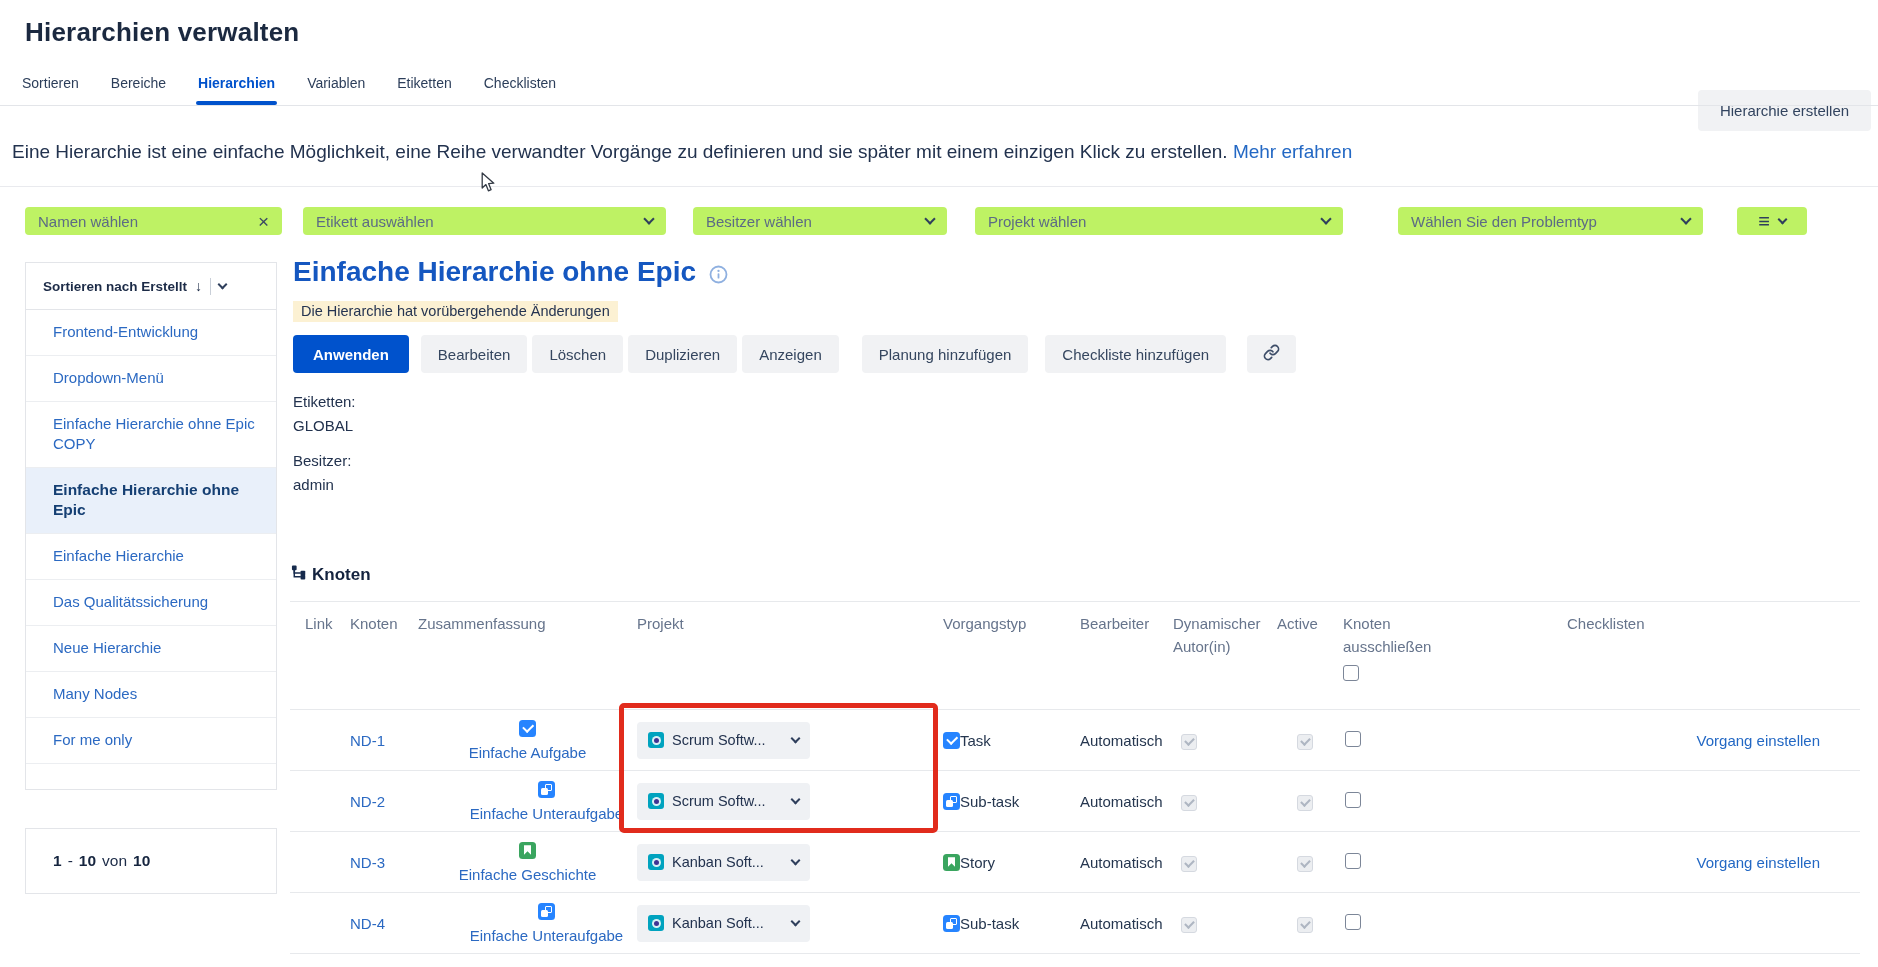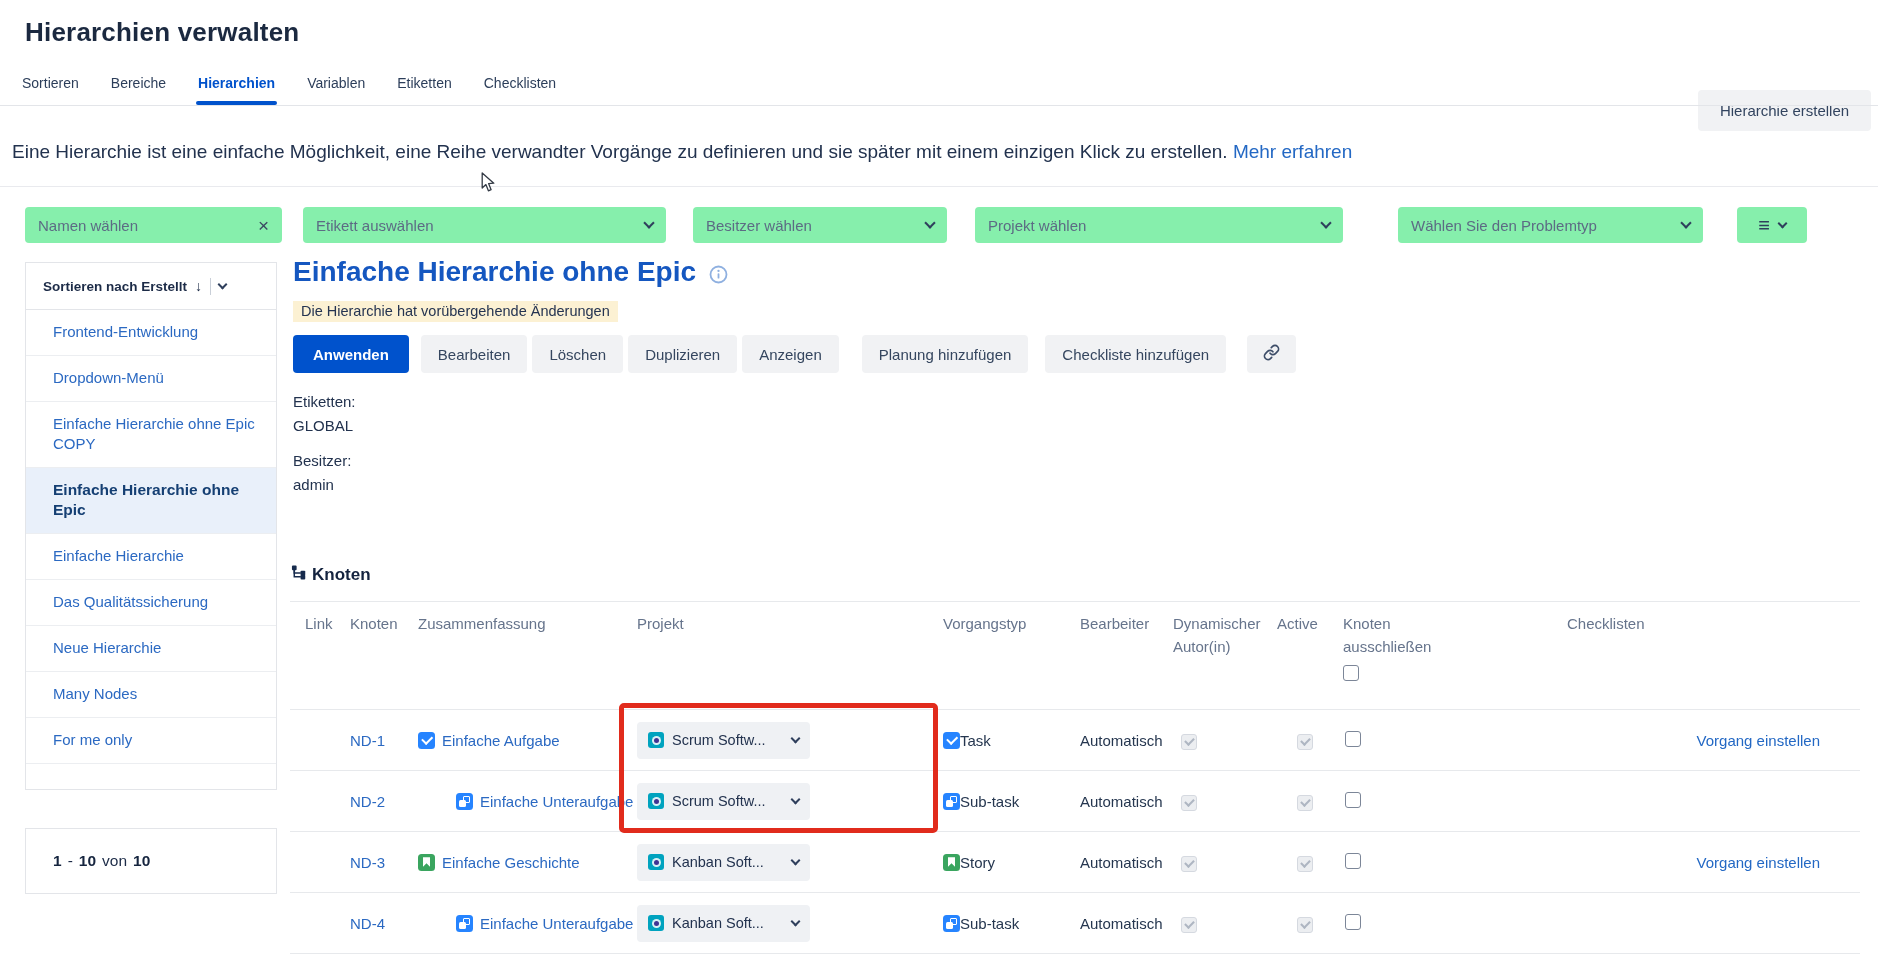--- a/index.html
+++ b/index.html
@@ -14,21 +14,21 @@
   .tabs{ position:absolute; left:20px; bottom:0; display:flex; gap:28px;}
   .tab{ position:relative; padding:0 2px 14px; font-size:14px; color:#2c3e5a; white-space:nowrap; cursor:default;}
   .tab.active{ color:#0052cc; font-weight:700;}
   .tab.active::after{ content:""; position:absolute; left:0; right:0; bottom:0; height:4px; background:#0052cc; border-radius:2px;}
   .create-btn{ position:absolute; right:7px; top:74px; width:173px; height:41px; background:#f1f2f4; border:none; border-radius:4px; font-family:inherit; font-size:15px; color:#32445f; cursor:pointer;margin-top:16px;}
   .desc{ position:absolute; left:12px; top:141px; font-size:19px; color:#22324e;}
   .desc a{ color:#2368c4; text-decoration:none;}
   .desc-divider{ position:absolute; left:0; right:0; top:186px; height:1px; background:#e9eaee;}
   
   .filters{ position:absolute; left:25px; right:0; top:207px; height:36px;}
-  .filter{ position:absolute; top:0; height:36px; background:#86efac; border-radius:4px; display:flex; align-items:center; justify-content:space-between; padding:0 13px; font-size:15px; color:#5c6b84; cursor:pointer; white-space:nowrap;}
+  .filter{ position:absolute; top:0; height:28px; background:#bef264; border-radius:4px; display:flex; align-items:center; justify-content:space-between; padding:0 13px; font-size:15px; color:#5c6b84; cursor:pointer; white-space:nowrap;}
   .f-name{ left:0; width:257px;}
   .f-label{ left:278px; width:363px;}
   .f-owner{ left:668px; width:254px;}
   .f-project{ left:950px; width:368px;}
   .f-type{ left:1373px; width:305px;}
   .f-menu{ left:1712px; width:70px; justify-content:center; gap:9px;}
   .clear-x{ font-size:19px; color:#3c4a63; line-height:1;}
   .chv{ flex:none; width:8px; height:8px; border-right:2.3px solid #2f3f5c; border-bottom:2.3px solid #2f3f5c; transform:rotate(45deg); margin-top:-4px;}
   .chv.sm{ width:7px; height:7px;}
   .burger{ font-size:20px; font-weight:700; color:#2f3f5c; line-height:1;}
@@ -57,21 +57,21 @@
   .meta-group + .meta-group{ margin-top:11px;}
   
   .knoten-head{ position:absolute; left:291px; top:565px; display:flex; align-items:center; gap:6px; font-size:17px; font-weight:700; color:#14233f;}
   .ntable{ position:absolute; left:290px; top:601px; width:1570px;}
   .grid{ display:grid; grid-template-columns:60px 68px 219px 306px 137px 93px 104px 66px 224px 1fr;}
   .thead{ border-top:1px solid #e7e9ec; border-bottom:1px solid #e7e9ec; height:109px; padding-top:10px; font-size:15px; color:#66748c; line-height:23px;}
   .th-link{ padding-left:15px;}
   .th-exclude{ max-width:100px;}
   .trow{ height:61px; align-items:center; border-bottom:1px solid #e7e9ec; font-size:15px; color:#25364f;}
   .c-node{ color:#2b69c2; cursor:pointer;}
-  .c-summary{ display:flex; align-items:center; gap:7px; color:#2b69c2; cursor:pointer;}
+  .c-summary{ display:flex; align-items:center; gap:7px; color:#2b69c2; cursor:pointer;flex-direction:column;}
   .c-summary.indent{ padding-left:38px;}
   .proj-dd{ width:173px; height:37px; background:#eff1f4; border-radius:4px; display:flex; align-items:center; gap:8px; padding:0 11px; font-size:14.5px; color:#22324e; cursor:pointer;}
   .proj-dd .dd-label{ flex:1; white-space:nowrap; overflow:hidden;}
   .c-type{ display:flex; align-items:center; gap:0;}
   .c-dyn{ padding-left:8px;}
   .c-active{ padding-left:20px;}
   .c-excl{ padding-left:2px;}
   .c-check{ text-align:right; padding-right:40px;}
   .c-check span{ color:#2368c4; cursor:pointer;}
   

